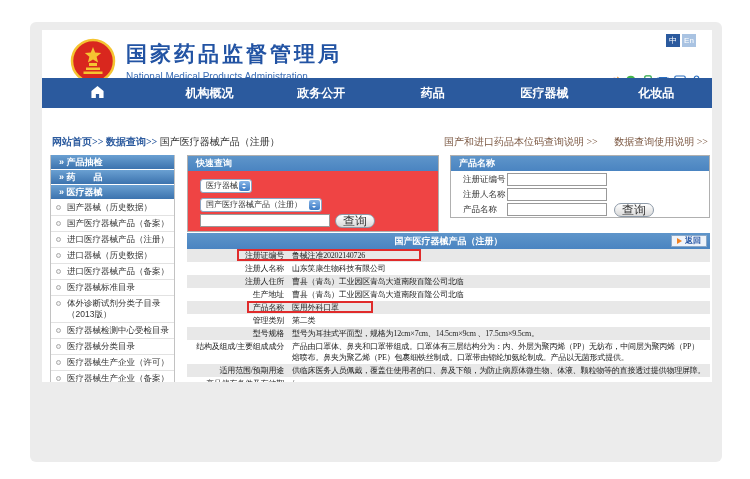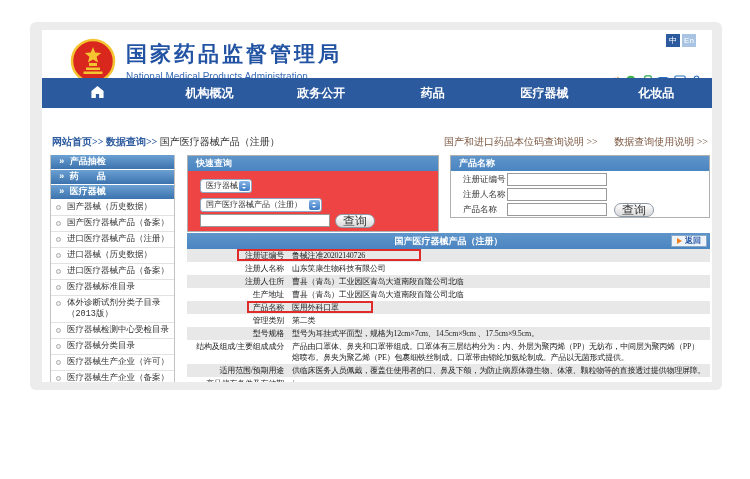--- a/index.html
+++ b/index.html
@@ -1,18 +1,18 @@
 <!DOCTYPE html>
 <html><head>
 <meta charset="utf-8">
 <style>
   * { margin:0; padding:0; box-sizing:border-box; }
   html,body { width:750px; height:479px; background:#fff; overflow:hidden;
     font-family:"Liberation Sans","DejaVu Sans",sans-serif; }
-  .panel { position:absolute; left:30px; top:22px; width:692px; height:368px;
+  .panel { position:absolute; left:30px; top:22px; width:692px; height:440px;
     background:#ececec; border-radius:6px; }
   .site { position:absolute; left:12px; top:8px; width:670px; height:352px;
     background:#fff; overflow:hidden; }
 
   
   .hdr { position:absolute; left:0; top:0; width:670px; height:65px; background:#fff; }
   .emblem { position:absolute; left:28px; top:8px; }
   .logo-text { position:absolute; left:84px; top:10px; }
   .logo-cn { font-size:21px; font-weight:bold; color:#2253a3; letter-spacing:3px; }
   .logo-en { font-size:10px; color:#3a6db5; margin-top:3px; }
@@ -42,21 +42,21 @@
     font-family:"Liberation Serif","DejaVu Serif",serif; font-size:10px; }
   .crumb .left { position:absolute; left:10px; top:10px; }
   .crumb .left a { color:#2b5a9e; font-weight:bold; text-decoration:none; cursor:pointer; }
   .crumb .left .cur { color:#333; }
   .crumb .right { position:absolute; right:4px; top:10px; }
   .crumb .right a { color:#7a5640; text-decoration:none; margin-left:14px; cursor:pointer; }
 
   
   .side { position:absolute; left:8px; top:125px; width:125px; border:1px solid #c2c2c2;
     border-top:none; background:#fff;
-    font-family:Liberation Mono, monospace; }
+    font-family:Liberation Sans, sans-serif; }
   .sh { height:15px; line-height:15px; background:linear-gradient(#6aa0d2,#3c73ae);
     color:#fff; font-size:9px; font-weight:bold; padding-left:8px;
     border-bottom:1px solid #fff; cursor:pointer; }
   .sh::before { content:"» "; }
   .si { position:relative; font-size:8.5px; line-height:11px; color:#333;
     padding:2px 2px 2px 16px; border-bottom:1px solid #e2e2e2; cursor:pointer; background:#fff; }
   .si .dot { position:absolute; left:5px; top:5px; width:5px; height:5px; border:1px solid #aaa;
     border-radius:50%; background:#f2f2f2; }
   .si.sel { background:#cce4f6; }
   .si.sel .dot { border-color:#8fb6d8; background:#e8f2fb; }

